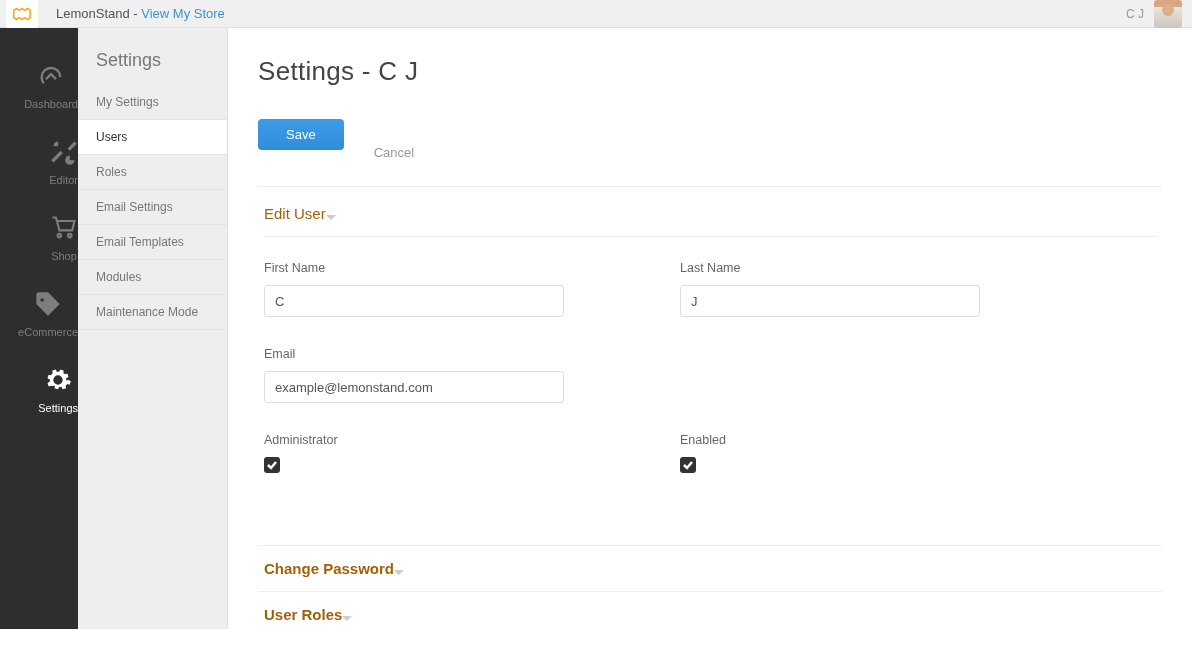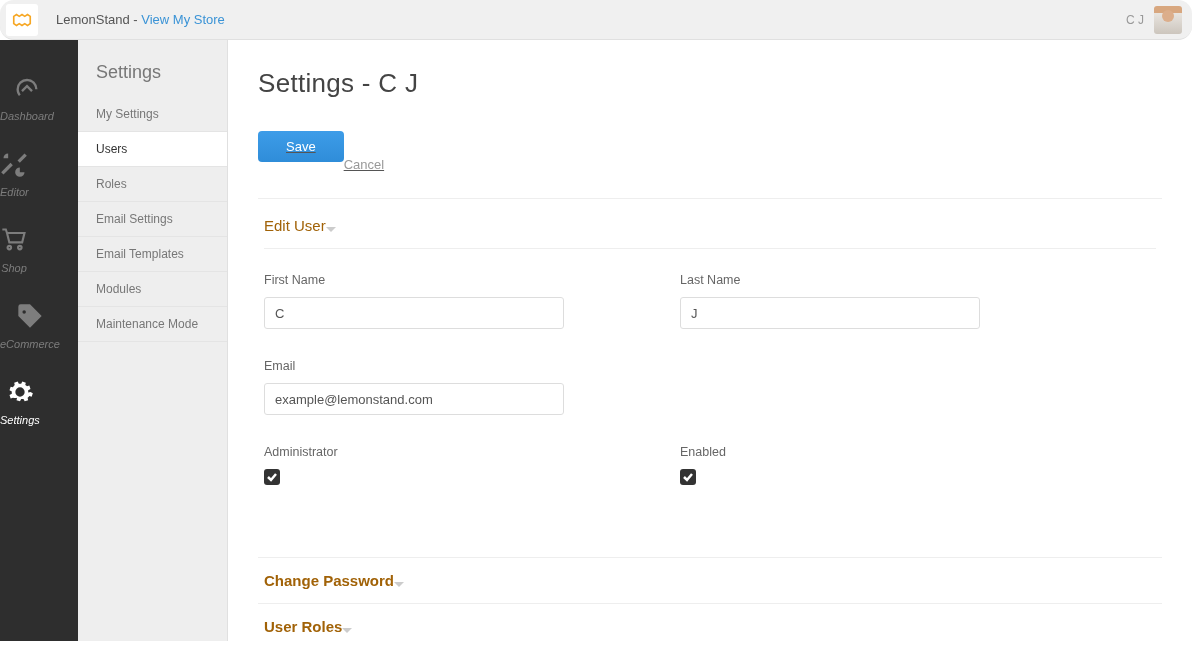--- a/index.html
+++ b/index.html
@@ -9,27 +9,26 @@
     font-size: 13px;
     color: #555;
     background: #fff;
     width: 1192px;
     height: 645px;
     overflow: hidden;
   }
 
   
   .topbar {
-    height: 40px;
+    height: 28px;
     background: #f0f0f0;
     border-bottom: 1px solid #e0e0e0;
     display: flex;
     align-items: center;
     padding: 0 10px 0 6px;
-    border-radius: 14px;
   }
   .logo-box {
     width: 32px;
     height: 32px;
     background: #fff;
     border-radius: 3px;
     display: flex;
     align-items: center;
     justify-content: center;
     margin-right: 18px;
@@ -52,23 +51,22 @@
 
   
   .shell { display:flex; height: calc(100% - 44px); }
 
   
   .mainnav {
     width: 78px;
     background: #2e2e2e;
     display: flex;
     flex-direction: column;
-    align-items: flex-start;
+    align-items: flex-end;
     padding-top: 20px;
-    font-style: italic;
   }
   .mainnav-item {
     text-align: center;
     color: #7d7d7d;
     padding: 14px 0;
     cursor: pointer;
     font-size: 11px;
   }
   .mainnav-item.active { color: #fff; }
   .mainnav-item .icon { display:block; margin: 0 auto 6px; }
@@ -107,21 +105,21 @@
     overflow: auto;
     height: 100%;
   }
   .page-title {
     font-size: 26px;
     font-weight: 300;
     color: #444;
     margin-bottom: 22px;
     letter-spacing: 0.3px;
   }
-  .actions { display:flex; align-items:center; margin-bottom: 26px; text-decoration: underline; }
+  .actions { display:flex; align-items:center; gap: 30px; margin-bottom: 26px; }
   .btn-primary {
     background: linear-gradient(#3d9ce8, #2f8dd9);
     color: #fff;
     border: none;
     border-radius: 4px;
     padding: 8px 28px;
     font-size: 13px;
     cursor: pointer;
   }
   .link-muted { color: #999; cursor: pointer; font-size: 13px; margin-top: 36px; }

